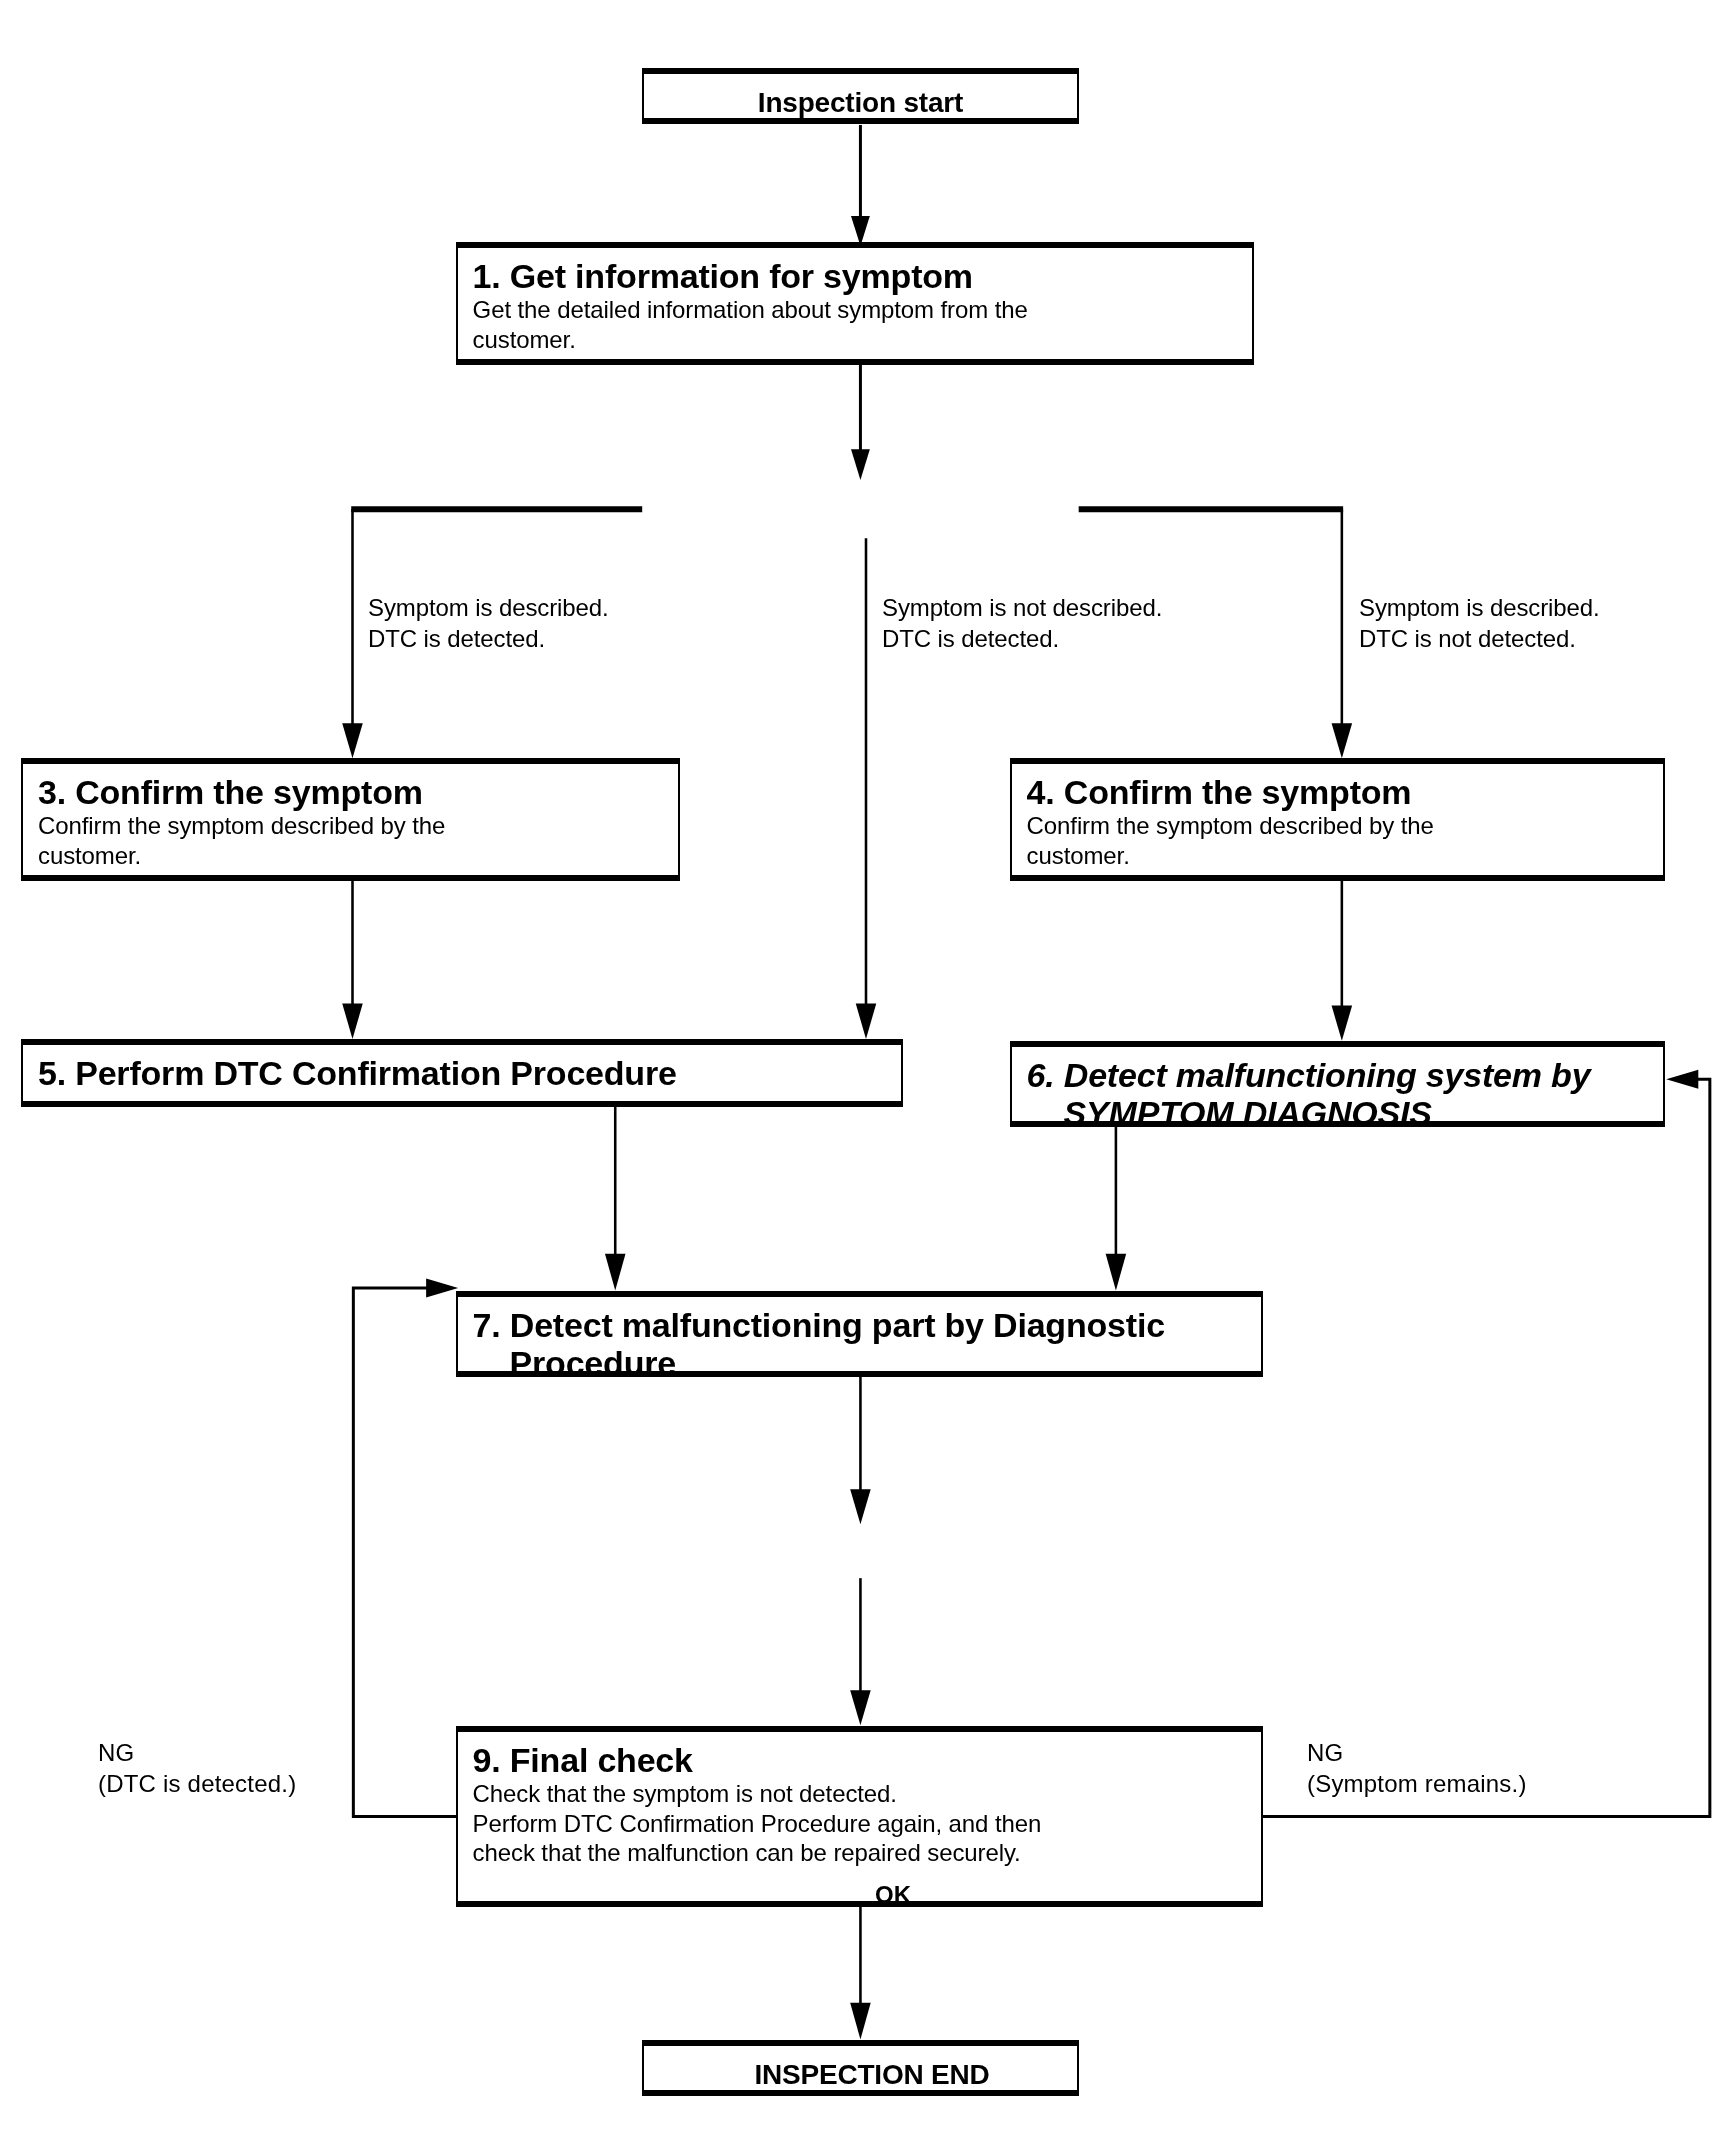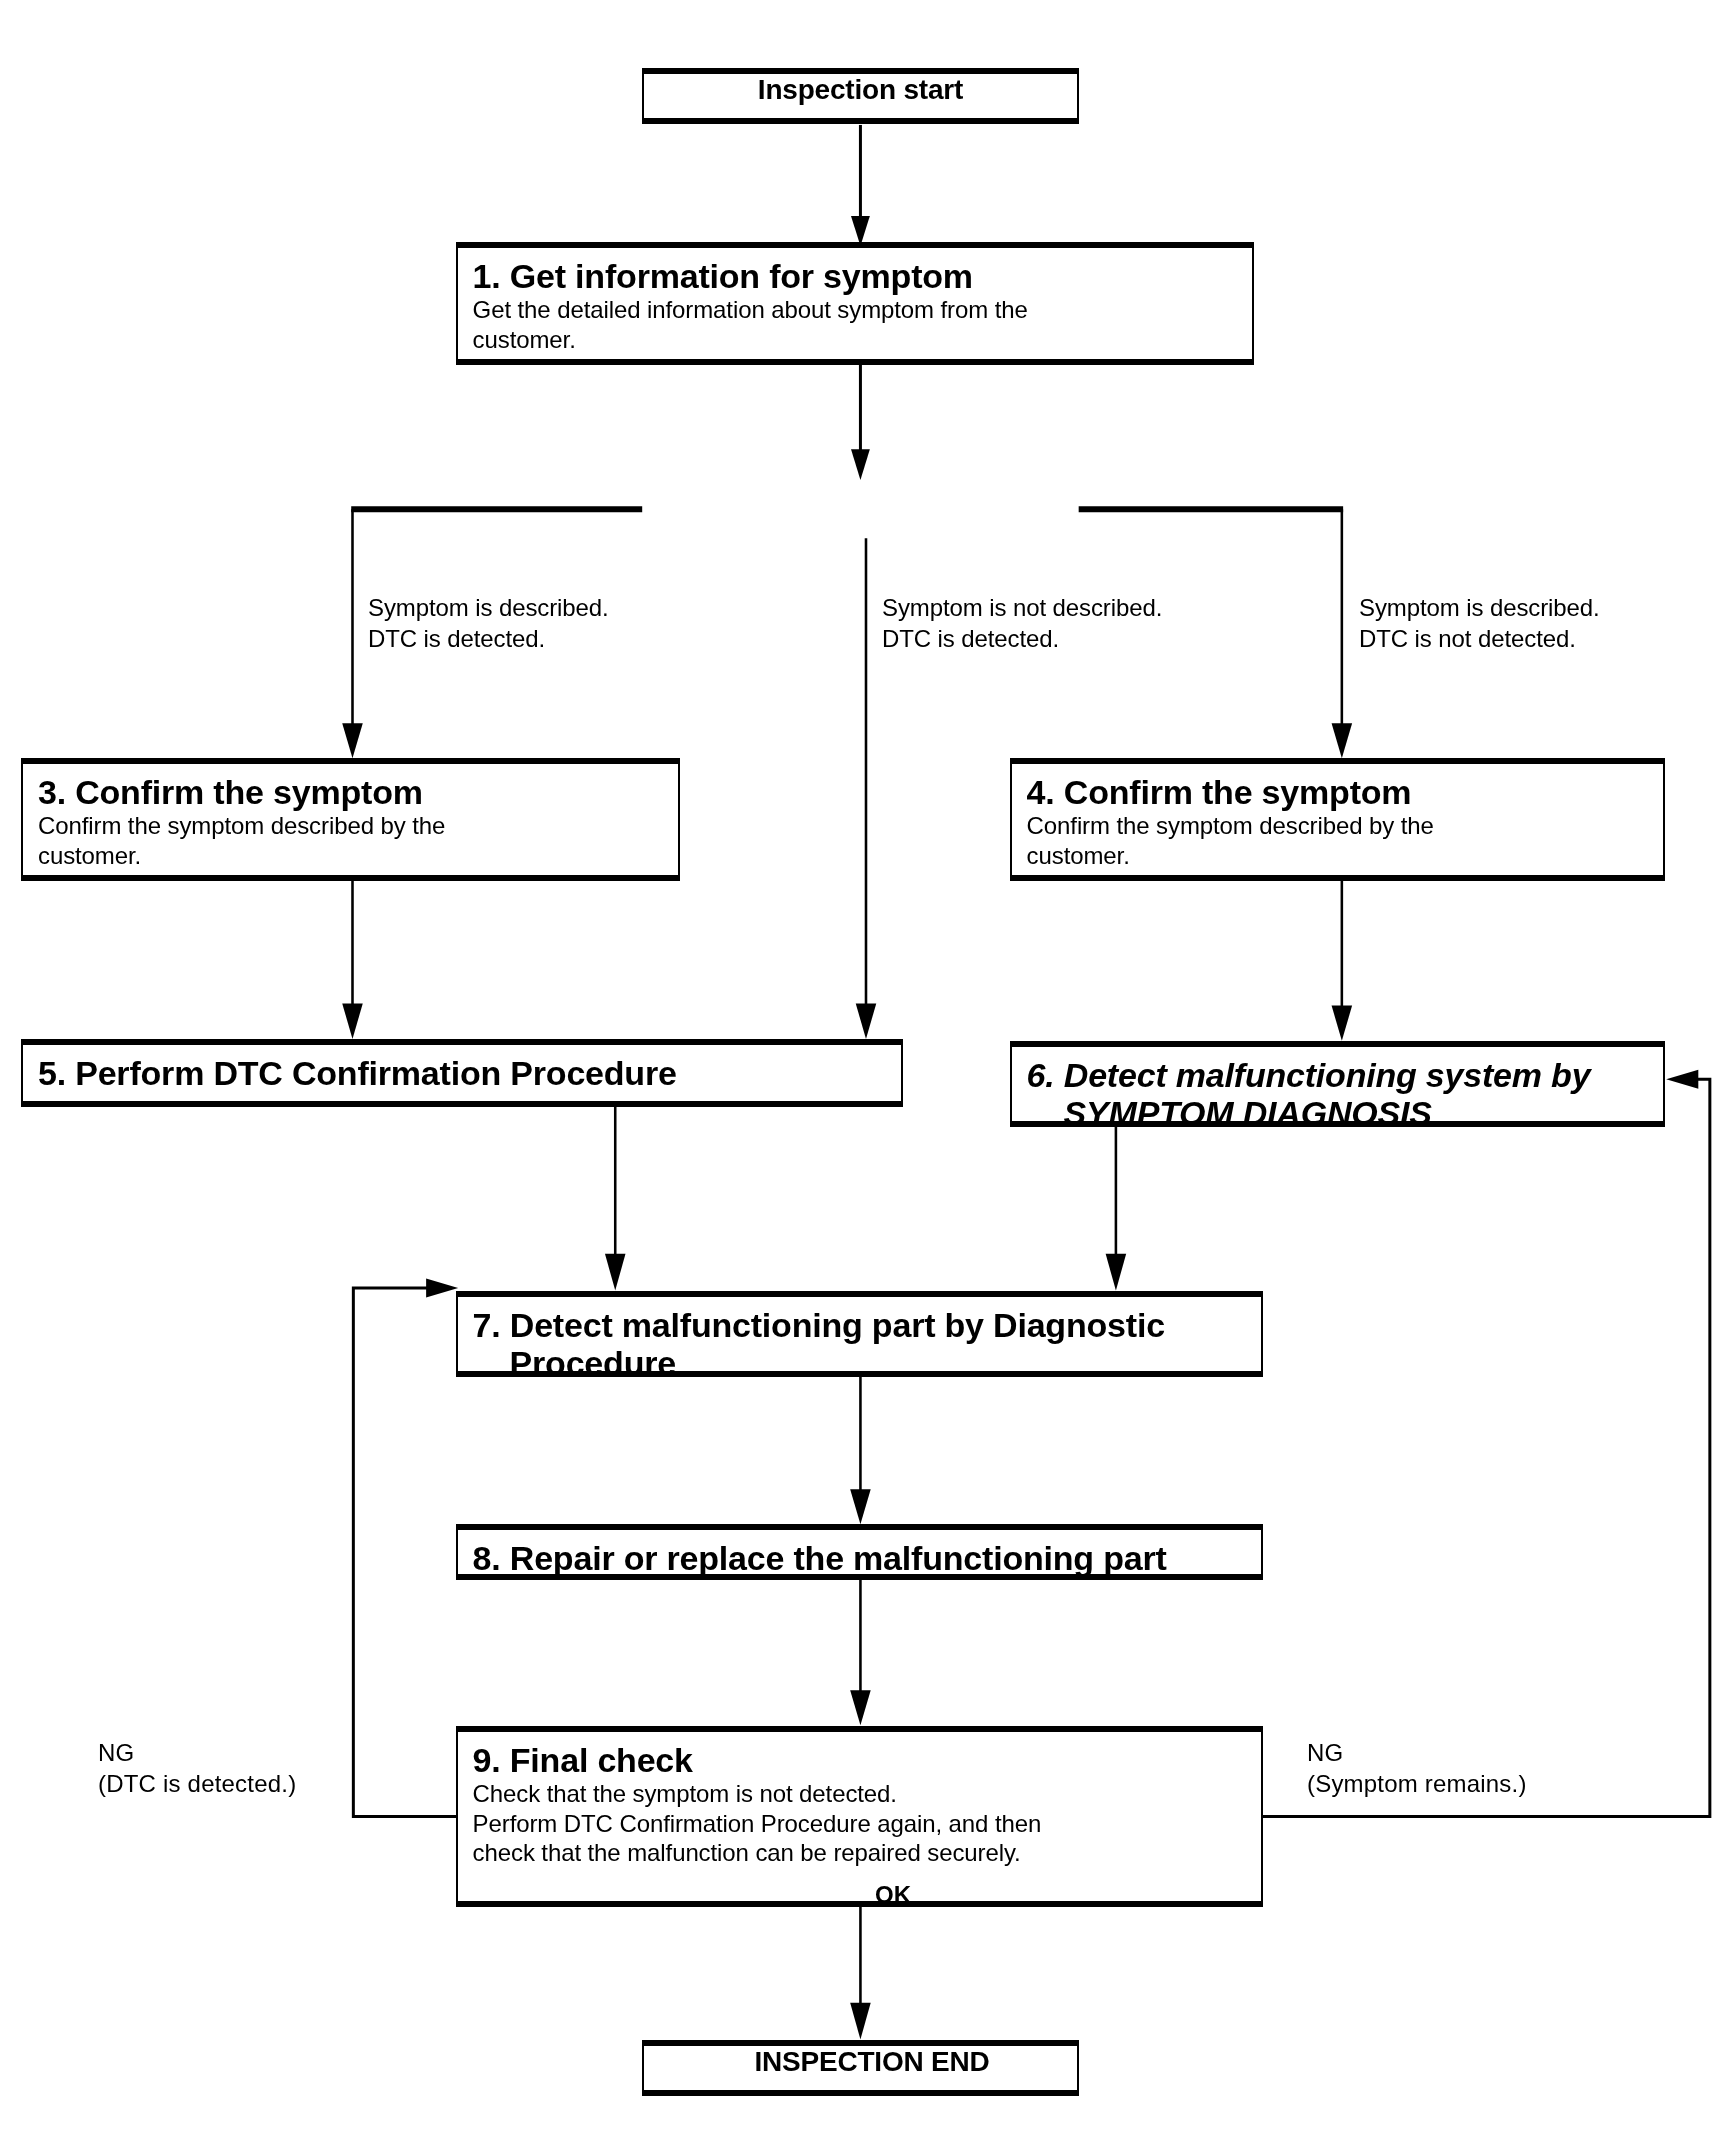--- a/index.html
+++ b/index.html
@@ -76,21 +76,21 @@
     font-size: 24px;
     line-height: 1.22;
     letter-spacing: -0.1px;
     white-space: pre-line;
   }
   .pad {
     padding: 9.4px 14.6px 0 14.6px;
   }
   .node.center-box .node-inner {
     display: flex;
-    align-items: flex-start;
+    align-items: flex-end;
     justify-content: center;
   }
   .node.center-box .node-title {
     font-size: 28px;
   }
   
   .edge-label {
     position: absolute;
     font-size: 24px;
     line-height: 1.28;
@@ -235,25 +235,20 @@
     </div>
   </div>
 
   <div class="node heavy" style="left:456px; top:1291px; width:807px; height:86px;">
     <div class="node-inner pad">
       <div class="node-title">7. Detect malfunctioning part by Diagnostic
     Procedure</div>
     </div>
   </div>
 
-  <div class="node heavy" style="left:456px; top:1524px; width:807px; height:56px;">
-    <div class="node-inner pad">
-      <div class="node-title">8. Repair or replace the malfunctioning part</div>
-    </div>
-  </div>
 
   <div class="node heavy" style="left:456px; top:1726px; width:807px; height:181px;">
     <div class="node-inner pad">
       <div class="node-title">9. Final check</div>
       <div class="node-body">Check that the symptom is not detected.
 Perform DTC Confirmation Procedure again, and then
 check that the malfunction can be repaired securely.</div>
     </div>
   </div>
 

